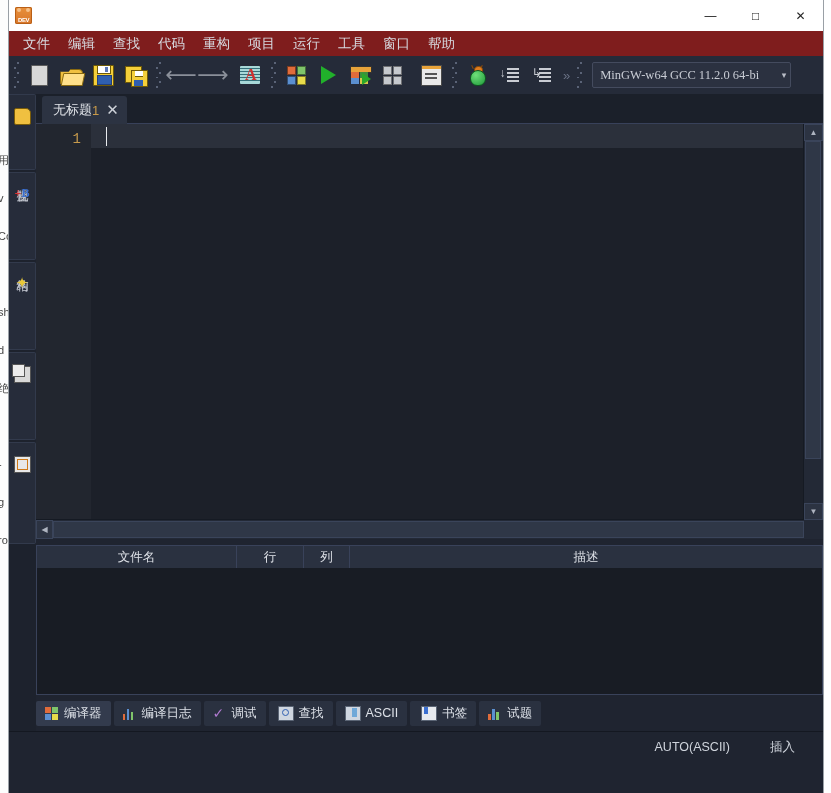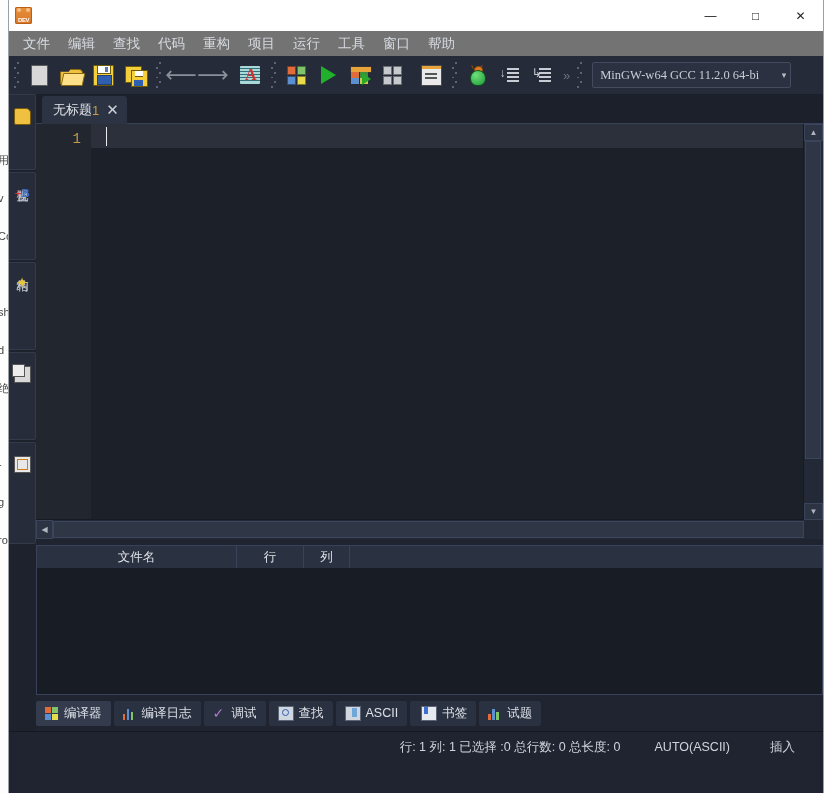--- a/index.html
+++ b/index.html
@@ -61,21 +61,21 @@
   }
   #win-controls{margin-left:auto;display:flex;height:31px;}
   .winbtn{
     width:45px;height:31px;display:flex;align-items:center;justify-content:center;
     color:#222;font-size:12px;
   }
 
   
   #menubar{
     position:absolute;left:0;top:31px;width:814px;height:25px;
-    background:#737373;display:flex;align-items:center;
+    background:#7f1d1d;display:flex;align-items:center;
     border-bottom:1px solid #141821;
   }
   .menu-item{
     padding:3px 9px;font-size:13.5px;color:#d7dae0;cursor:default;
     font-family:"Liberation Sans",sans-serif;
   }
   .menu-item:first-child{margin-left:5px;}
 
   
   #toolbar{
@@ -554,20 +554,21 @@
 
       <div id="splitter"></div>
 
       <div id="bottompanel">
 
         <div id="issuetable">
           <div id="thead">
             <div class="th" style="width:200px">文件名</div>
             <div class="th" style="width:67px">行</div>
             <div class="th" style="width:46px">列</div>
+            <div class="th" style="width:472px;border-right:none">描述</div>
           </div>
           <div id="tbody"></div>
         </div>
 
         <div id="btabs">
           <div class="btab active">
             <span class="bi bi-sq4">
               <span style="background:#e06c3b"></span>
                 <span style="background:#7fc46a"></span>
               <span style="background:#5b8fd0"></span>
@@ -606,21 +607,20 @@
                 <i style="height:8px;background:#7fc46a"></i>
             </span>
             <span>试题</span>
           </div>
         </div>
       </div>
     </div>
 
     <div id="statusbar">
       <div class="spacer"></div>
-      <div class="sfield">行: 1 列: 1 已选择 :0 总行数: 0 总长度: 0</div>
       <div class="sfield" style="padding:0 22px">AUTO(ASCII)</div>
       <div class="sfield" style="padding:0 10px 0 18px">插入</div>
       <div id="grip">
         <i style="left:9px;top:3px"></i>
           <i style="left:5px;top:7px"></i>
           <i style="left:9px;top:7px"></i>
         <i style="left:1px;top:11px"></i>
           <i style="left:5px;top:11px"></i>
           <i style="left:9px;top:11px"></i>
       </div>

